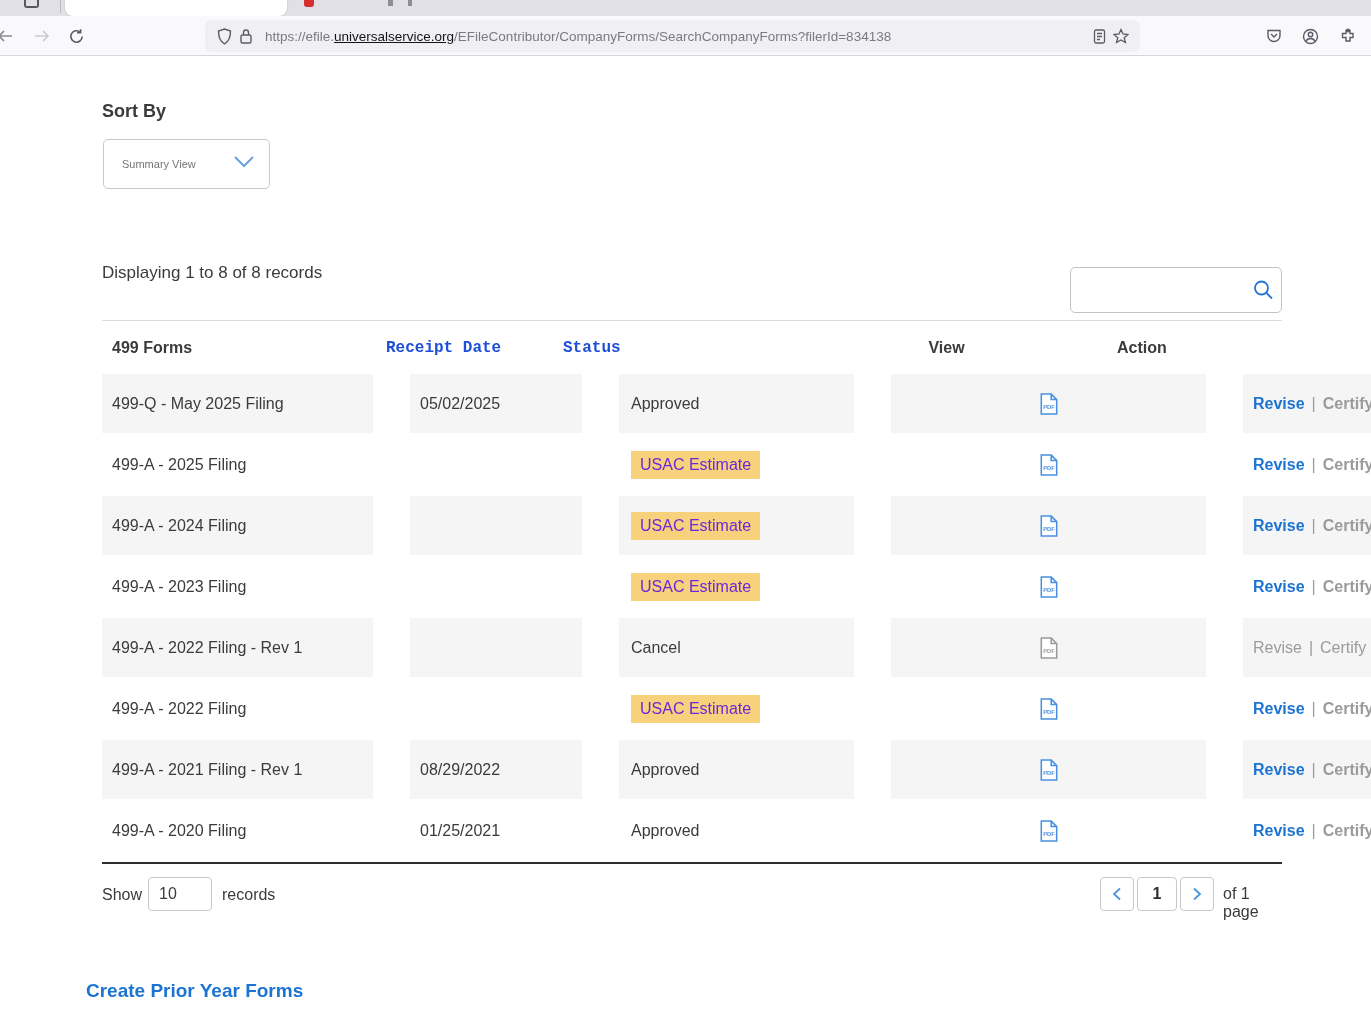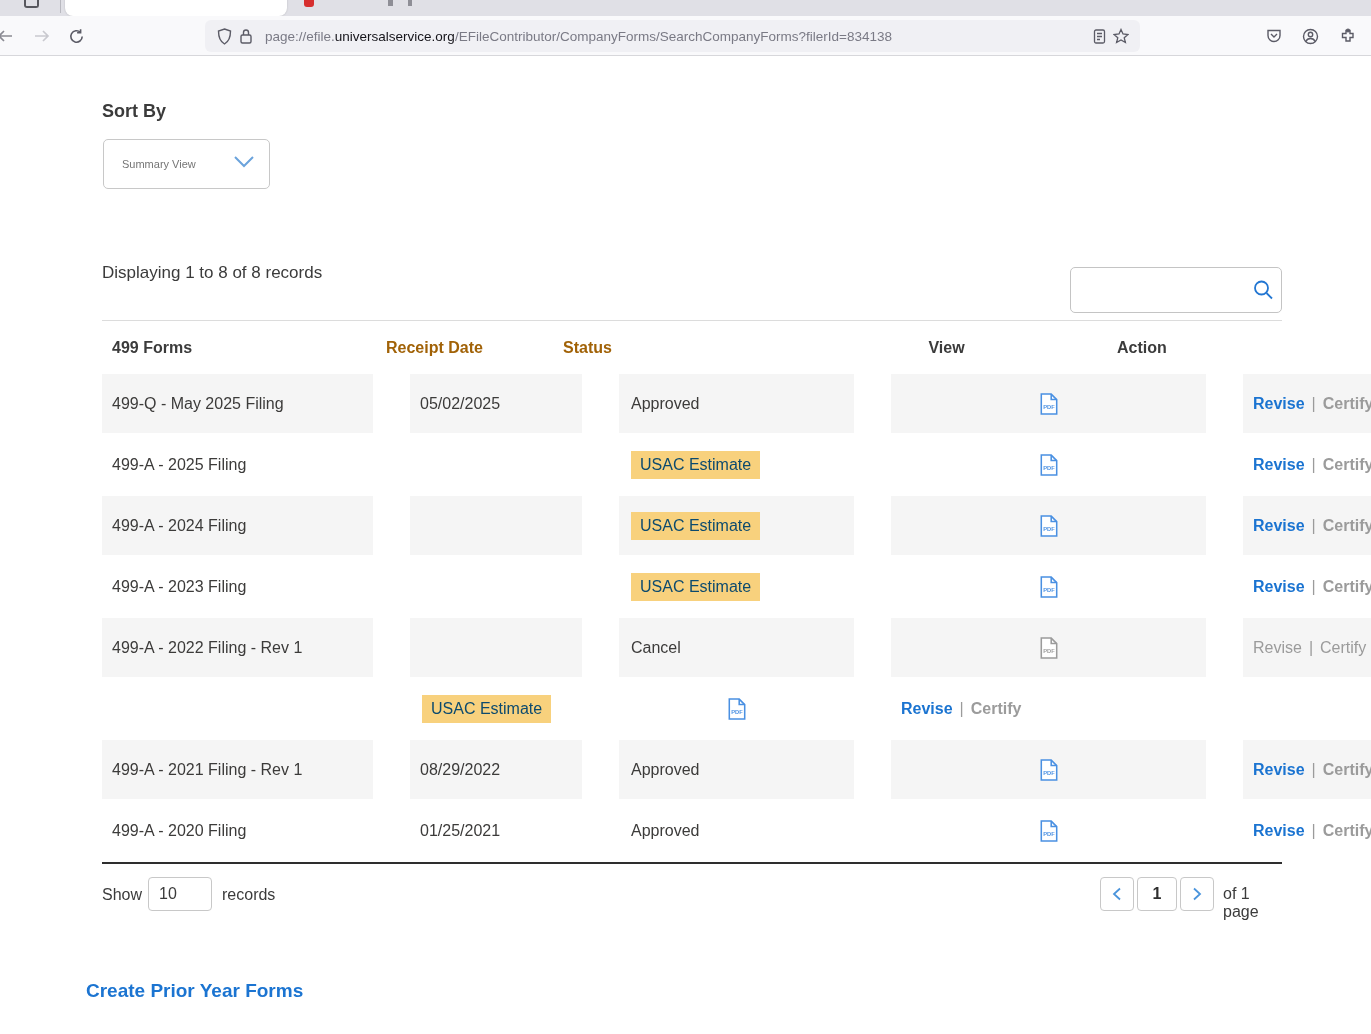--- a/index.html
+++ b/index.html
@@ -17,21 +17,21 @@
   .frag-g1 { left:388px; width:5px; height:6px; background:#8e8e96; }
   .frag-g2 { left:408px; width:4px; height:6px; background:#8e8e96; }
 
   .toolbar { position:absolute; left:0; top:16px; width:1371px; height:40px; background:#f9f9fb;
              border-bottom:1px solid #d7d7db; }
   .nav-ic { position:absolute; top:8px; width:24px; height:24px; display:flex; align-items:center;
             justify-content:center; color:#5b5b66; }
   .urlbar { position:absolute; left:205px; top:4px; width:935px; height:32px; background:#f0f0f4;
             border-radius:6px; display:flex; align-items:center; padding:0 8px; }
   .url-text { font-size:13.5px; color:#7a7a85; white-space:nowrap; overflow:hidden; margin-left:8px; flex:1; }
-  .url-text .domain { color:#15141a; }
+  .url-text .domain { color:#15141a;text-decoration:underline; }
   .ubar-ic { width:22px; height:22px; display:flex; align-items:center; justify-content:center;
              color:#5b5b66; flex:0 0 auto; }
 
   
   .page { position:absolute; left:0; top:57px; width:1321px; height:977px; background:#fff; color:#3b3b3b; }
 
   .sortby-label { position:absolute; left:102px; top:44px; font-size:18px; font-weight:600; color:#3b3b3b; }
   .sort-dd { position:absolute; left:103px; top:82px; width:167px; height:50px; border:1px solid #c8c8c8;
              border-radius:5px; background:#fff; display:flex; align-items:center; padding:0 14px 0 18px;
              cursor:pointer; }
@@ -43,31 +43,31 @@
                border-radius:5px; background:#fff; display:flex; align-items:center; }
   .searchbox input { border:none; outline:none; flex:1; height:100%; font-size:16px; padding:0 4px 0 12px;
                      background:transparent; min-width:0; }
   .search-ic { width:36px; display:flex; justify-content:center; color:#2276d2; cursor:pointer; }
 
   .table { position:absolute; left:102px; top:263px; width:1180px; border-top:1px solid #dcdcdc;
            border-bottom:2px solid #2e2e2e; }
   .thead, .trow { display:grid; grid-template-columns:271px 172px 235px 315px 175px; column-gap:3px; }
   .thead { height:53px; align-items:center; font-size:16px; font-weight:700; }
   .th { padding:0 10px; color:#3b3b3b; }
-  .th.blue { color:#a16207; cursor:pointer; }
+  .th.blue { color:#1d4ed8; cursor:pointer;font-family:Liberation Mono, monospace; }
   .th.center { text-align:center; }
 
   .trow { height:61px; margin-bottom:0;gap:37px; }
   .trow .cell { display:flex; align-items:center; padding:0 10px; font-size:16px; color:#3c3b3a;
                 background:transparent; }
   .trow.striped .cell { background:#f5f5f5; }
   .trow { border-bottom:2px solid #fff; }
   .cell.status-cell { padding-left:12px; }
   .cell.view-cell { justify-content:center; }
-  .badge { background:#f8d17d; padding:5px 9px; color:#0c4a6e; }
+  .badge { background:#f8d17d; padding:5px 9px; color:#6d28d9; }
   .pdf-link { color:#4a90e2; display:inline-flex; cursor:pointer; }
   .action-cell a { text-decoration:none; font-size:16px; }
   .revise { color:#1b74d1; font-weight:600; cursor:pointer; }
   .sep { color:#9b9b9b; margin:0 7px; }
   .certify { color:#9b9b9b; font-weight:600; cursor:default; }
   .trow.disabled .pdf-link { color:#9b9b9b; cursor:default; }
   .trow.disabled .revise { color:#9b9b9b; font-weight:400; cursor:default; }
   .trow.disabled .certify { font-weight:400; }
 
   .pager { position:absolute; left:102px; top:820px; width:1180px; height:36px; font-size:16px; color:#3b3b3b; }
@@ -124,21 +124,21 @@
       <svg width="15" height="17" viewBox="0 0 15 17" fill="none" stroke="#5b5b66" stroke-width="1.4">
         <path d="M7.5 1 L13.5 3 C13.5 9 12 13.5 7.5 16 C3 13.5 1.5 9 1.5 3 Z"></path>
         </svg>
     </span>
     <span class="ubar-ic">
       <svg width="14" height="16" viewBox="0 0 14 16" fill="none" stroke="#5b5b66" stroke-width="1.4">
         <rect x="2" y="7" width="10" height="8" rx="1.5"></rect>
           <path d="M4.5 7 V4.5 a2.5 2.5 0 0 1 5 0 V7"></path>
         </svg>
     </span>
-    <span class="url-text"><span>page://efile.</span><span class="domain">universalservice.org</span><span>/EFileContributor/CompanyForms/SearchCompanyForms?filerId=834138</span></span>
+    <span class="url-text"><span>https://efile.</span><span class="domain">universalservice.org</span><span>/EFileContributor/CompanyForms/SearchCompanyForms?filerId=834138</span></span>
     <span class="ubar-ic">
       <svg width="13" height="15" viewBox="0 0 13 15" fill="none" stroke="#5b5b66" stroke-width="1.3">
         <rect x="1.5" y="1" width="10" height="13" rx="1.5"></rect>
           <path d="M4 4.5 h5 M4 7.5 h5 M4 10.5 h3"></path>
         </svg>
     </span>
     <span class="ubar-ic">
       <svg width="16" height="16" viewBox="0 0 16 16" fill="none" stroke="#5b5b66" stroke-width="1.3">
         <path d="M8 1.5 L10 6 L15 6.5 L11.2 9.7 L12.4 14.5 L8 12 L3.6 14.5 L4.8 9.7 L1 6.5 L6 6 Z"></path>
         </svg>
@@ -325,20 +325,23 @@
       </div>
       <div class="cell action-cell">
         <a class="revise">Revise</a>
         <span class="sep">|</span>
         <a class="certify">Certify</a>
       </div>
     </div>
 
     <div class="trow">
       <div class="cell">
+            <span>499-A - 2022 Filing</span>
+          </div>
+      <div class="cell">
             <span></span>
           </div>
       <div class="cell status-cell">
             <span class="badge">USAC Estimate</span>
           </div>
       <div class="cell view-cell">
         <span class="pdf-link">
           <svg width="18" height="22" viewBox="0 0 16 20" fill="none">
             <path d="M1 1 h9 l5 5 v13 h-14 Z" stroke="currentColor" stroke-width="1.4" fill="#fff"></path>
             <path d="M10 1 v5 h5" stroke="currentColor" stroke-width="1.4"></path>

